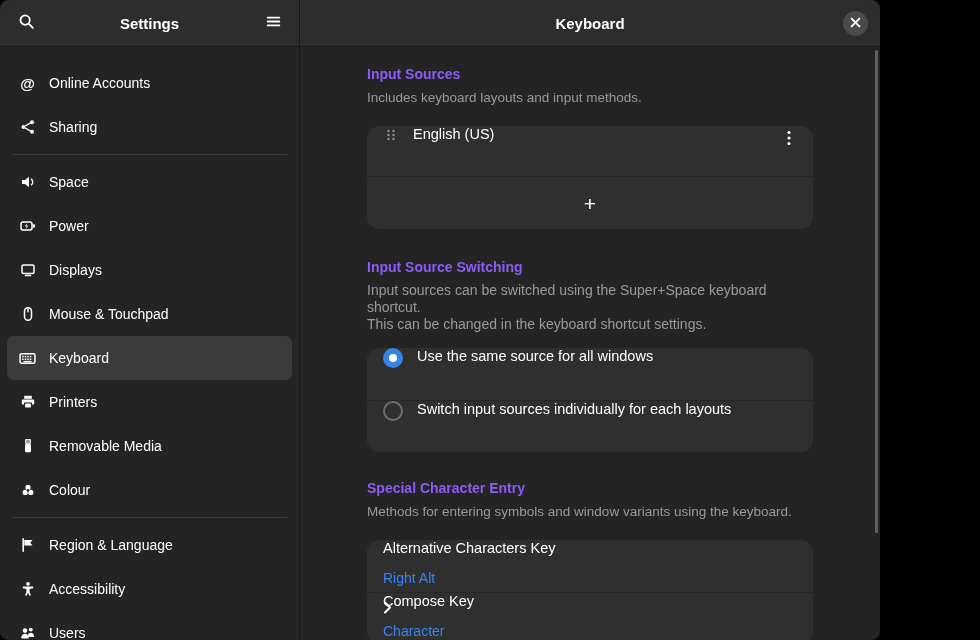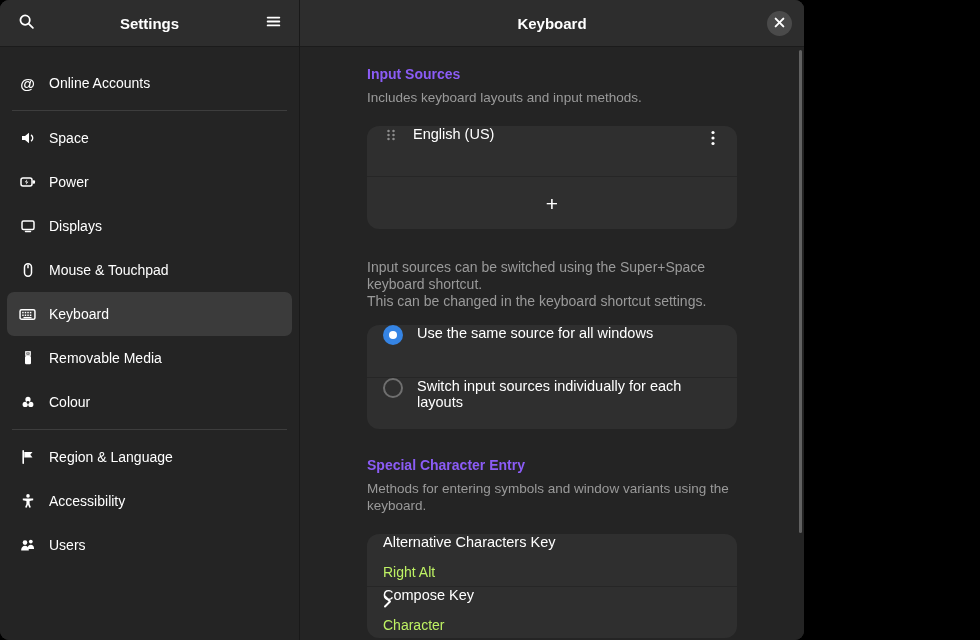--- a/index.html
+++ b/index.html
@@ -1,20 +1,20 @@
 <!DOCTYPE html>
 <html><head>
 <meta charset="utf-8">
 <style>
   * { margin:0; padding:0; box-sizing:border-box; }
   html,body { width:980px; height:640px; background:#000; overflow:hidden; }
   body { font-family:"Liberation Sans", sans-serif; -webkit-font-smoothing:antialiased; }
 
   .window {
-    width:804px; height:640px; border-radius:9px; overflow:hidden;
+    width:880px; height:640px; border-radius:9px; overflow:hidden;
     display:flex; background:#242424; color:#fff;
   }
 
   
   .sidebar { width:300px; min-width:300px; display:flex; flex-direction:column;
              background:#242424; border-right:1px solid #191919; }
   .sidebar-header {
     height:47px; min-height:47px; background:#2d2d2d; border-bottom:1px solid #1b1b1b;
     display:flex; align-items:center; padding:0 9px;
   }
@@ -62,21 +62,21 @@
              cursor:pointer; border-top:1px solid #262626; }
 
   .radio-row { height:52px; }
   .radio { width:20px; height:20px; border-radius:50%; flex:none; position:relative; }
   .radio.on { background:#3584e4; }
   .radio.on::after { content:""; position:absolute; left:6px; top:6px; width:8px; height:8px;
                      border-radius:50%; background:#fff; }
   .radio.off { border:2px solid #6f6f6f; background:transparent; }
 
   .nav-row { height:52px; cursor:pointer;flex-direction:column; }
-  .row-value { font-size:14px; color:#bef264; margin-right:2px; }
+  .row-value { font-size:14px; color:#3b82f6; margin-right:2px; }
 
   .sect2 { margin-top:30px; }
   .sect3 { margin-top:28px; }
   .desc { margin-top:6px; }
   .desc div { font-size:14px; color:#9a9a9a; line-height:17px; }
   .mt-card2 { margin-top:15px; }
 
   .scrollbar {
     position:absolute; right:2px; top:50px; width:3px; height:483px;
     background:#616161; border-radius:2px; cursor:pointer;
@@ -111,20 +111,36 @@
       </button>
     </div>
 
     <nav class="sidebar-list">
 
       <div class="side-row">
         <span class="side-icon" style="font-size:15px;font-weight:700;">@</span>
         <span>Online Accounts</span>
       </div>
 
+      <div class="side-row">
+        <span class="side-icon">
+          <svg width="16" height="16" viewBox="0 0 16 16">
+              <g fill="#fff">
+                <circle cx="12" cy="3.2" r="2"></circle>
+                <circle cx="3.5" cy="8" r="2"></circle>
+                <circle cx="12" cy="12.8" r="2"></circle>
+              </g>
+              <g stroke="#fff" stroke-width="1.4">
+                <line x1="5.2" y1="7" x2="10.3" y2="4.1"></line>
+                <line x1="5.2" y1="9" x2="10.3" y2="11.9"></line>
+              </g>
+            </svg>
+        </span>
+        <span>Sharing</span>
+      </div>
 
       <div class="side-divider"></div>
 
       <div class="side-row">
         <span class="side-icon">
           <svg width="16" height="16" viewBox="0 0 16 16">
               <path d="M2 6v4h3l4 3.2V2.8L5 6z" fill="#fff"></path>
               <path d="M11.5 5.2a4 4 0 0 1 0 5.6" fill="none" stroke="#fff" stroke-width="1.5" stroke-linecap="round"></path>
             </svg>
         </span>
@@ -175,20 +191,30 @@
                 <rect x="5.4" y="8" width="1.4" height="1.4"></rect>
                 <rect x="7.8" y="8" width="1.4" height="1.4"></rect>
                 <rect x="10.2" y="8" width="1.4" height="1.4"></rect>
                 <rect x="4.2" y="10.3" width="7.6" height="1.2"></rect>
               </g>
             </svg>
         </span>
         <span>Keyboard</span>
       </div>
 
+      <div class="side-row">
+        <span class="side-icon">
+          <svg width="16" height="16" viewBox="0 0 16 16">
+              <rect x="4.2" y="1.8" width="7.6" height="3" fill="#fff"></rect>
+              <rect x="1.8" y="5.5" width="12.4" height="5" rx="1.2" fill="#fff"></rect>
+              <rect x="4.6" y="9" width="6.8" height="5" fill="#fff" stroke="#242424" stroke-width="1.1"></rect>
+            </svg>
+        </span>
+        <span>Printers</span>
+      </div>
 
       <div class="side-row">
         <span class="side-icon">
           <svg width="16" height="16" viewBox="0 0 16 16">
               <rect x="5" y="6" width="6" height="8.2" rx="1.2" fill="#fff"></rect>
               <rect x="5.8" y="1.8" width="4.4" height="3.4" fill="none" stroke="#fff" stroke-width="1.3"></rect>
               <rect x="6.9" y="2.8" width="0.9" height="1" fill="#fff"></rect>
               <rect x="8.3" y="2.8" width="0.9" height="1" fill="#fff"></rect>
             </svg>
         </span>
@@ -295,20 +321,21 @@
               </span>
             </button>
           </div>
           <div class="add-row">
             <span style="font-size:21px;font-weight:400;line-height:1;color:#fff;">+</span>
           </div>
         </div>
       </div>
 
       <div class="section sect2">
+        <div class="section-heading">Input Source Switching</div>
         <div class="desc">
           <div>Input sources can be switched using the Super+Space keyboard shortcut.</div>
           <div>This can be changed in the keyboard shortcut settings.</div>
         </div>
         <div class="card mt-card2">
           <div class="card-row radio-row">
             <span class="radio on"></span>
             <span class="row-label">Use the same source for all windows</span>
           </div>
           <div class="card-row radio-row">

